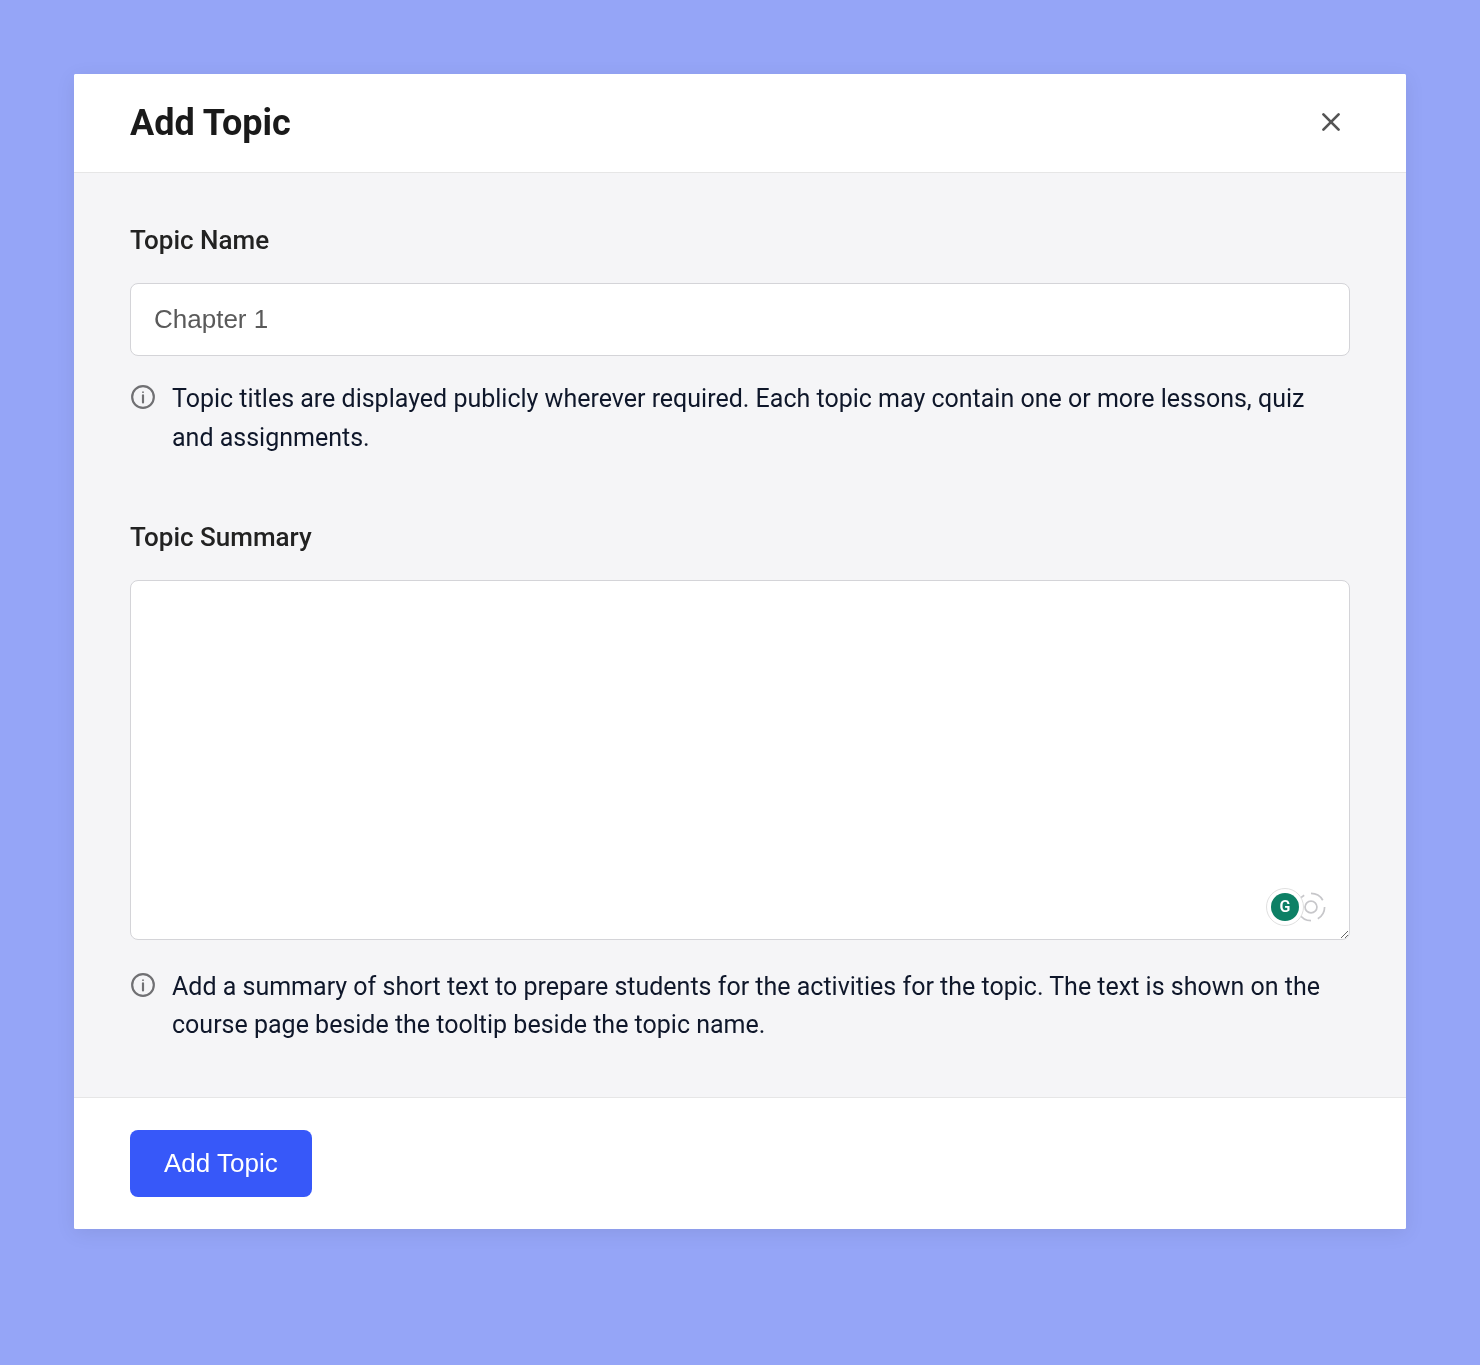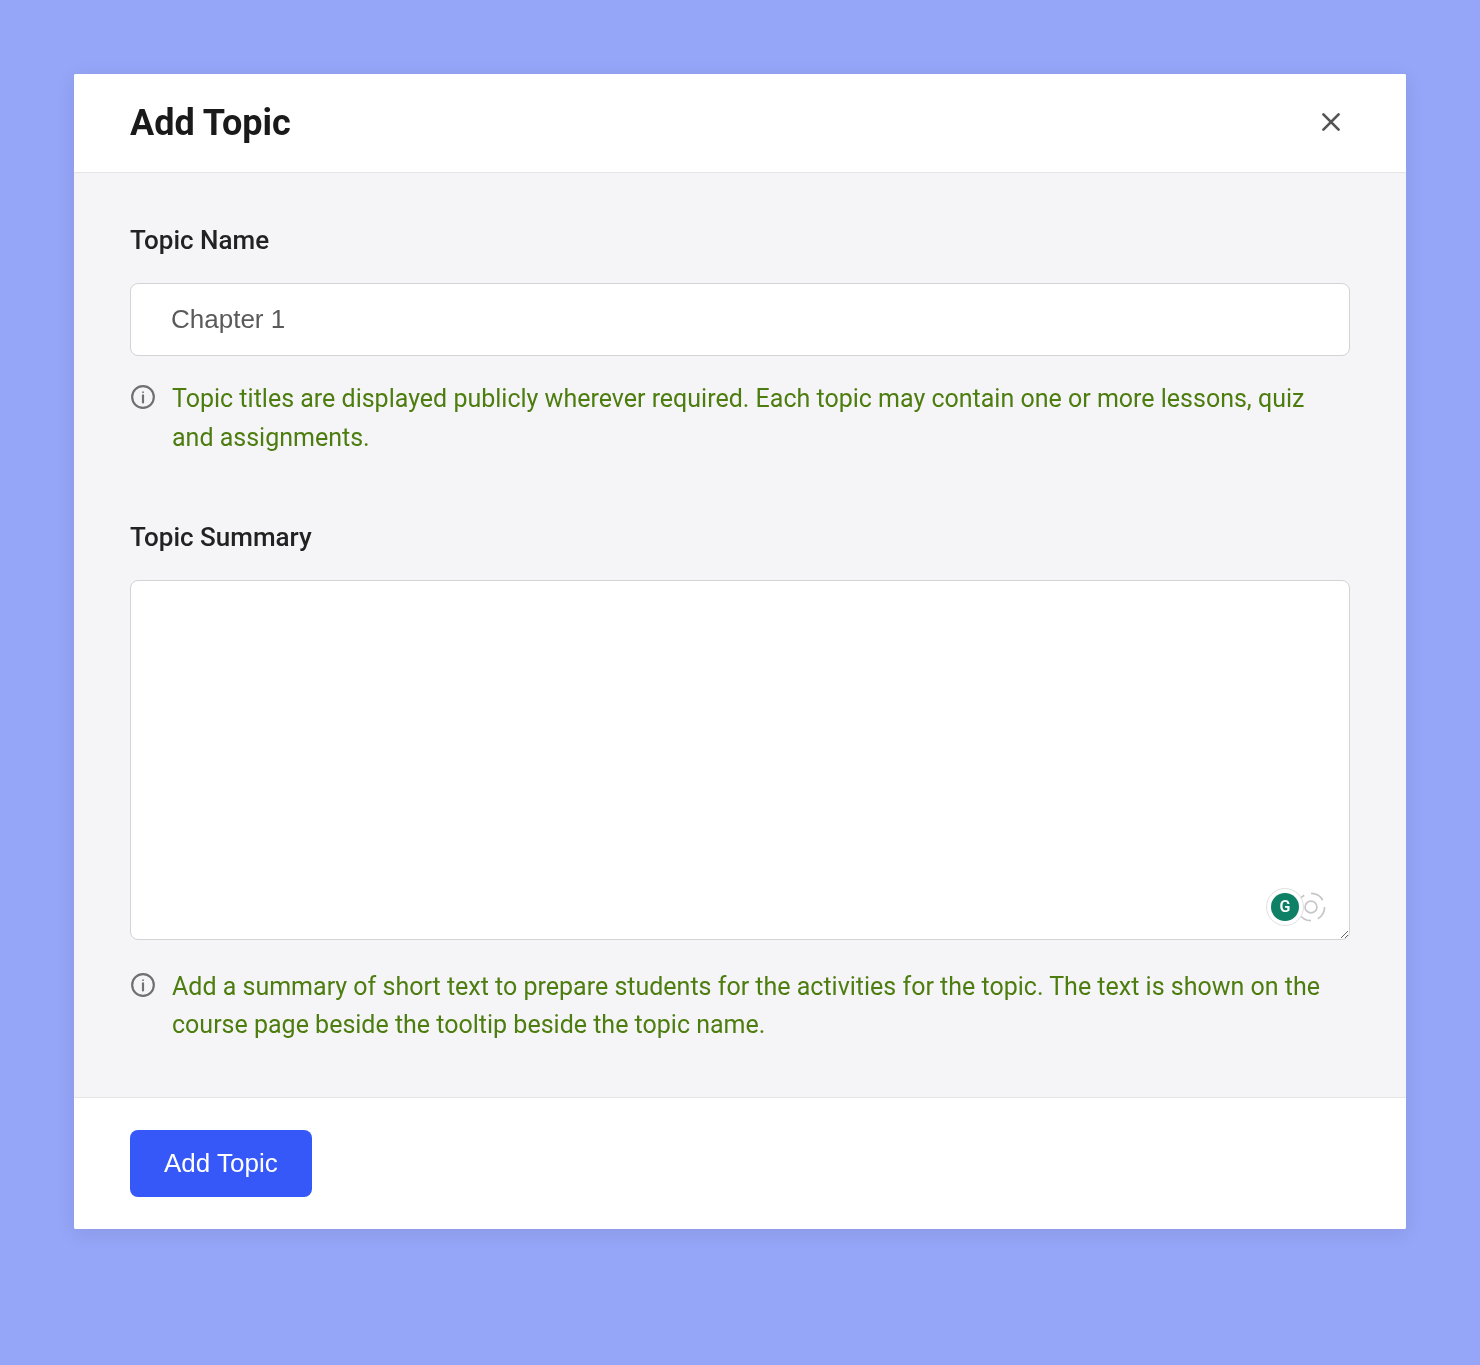--- a/index.html
+++ b/index.html
@@ -64,21 +64,21 @@
     .form-label {
       display: block;
       font-size: 26px;
       font-weight: 500;
       color: #222;
       margin-bottom: 28px;
     }
     .text-input {
       width: 100%;
       font-size: 26px;
-      padding: 20px 40px;
+      padding: 20px 23px;
       border: 1px solid #d4d4d8;
       border-radius: 8px;
       background: #fff;
       color: #5a5a5a;
       outline: none;
     }
     .help-row {
       display: flex;
       align-items: flex-start;
       gap: 16px;
@@ -91,21 +91,21 @@
       margin-top: 4px;
     }
     .info-icon svg {
       width: 100%;
       height: 100%;
       stroke: #707073;
     }
     .help-text {
       font-size: 25px;
       line-height: 1.55;
-      color: #4d7c0f;
+      color: #0f172a;
     }
     .textarea-wrap {
       position: relative;
     }
     .textarea-input {
       width: 100%;
       font-size: 24px;
       padding: 20px 24px;
       border: 1px solid #d4d4d8;
       border-radius: 8px;

